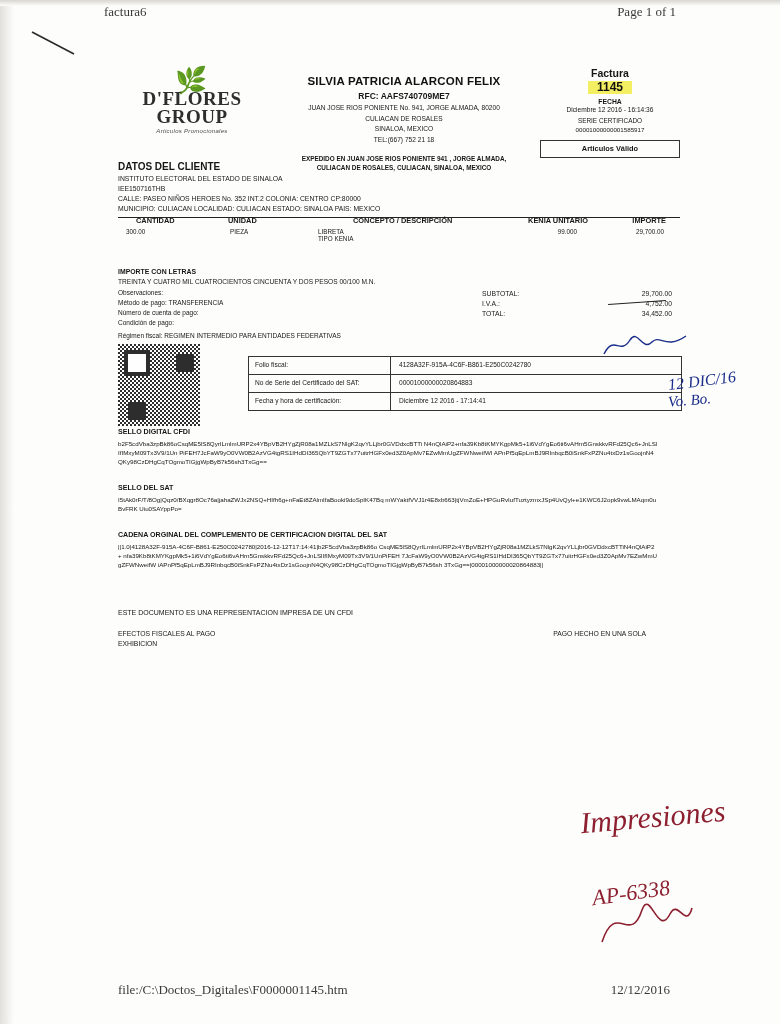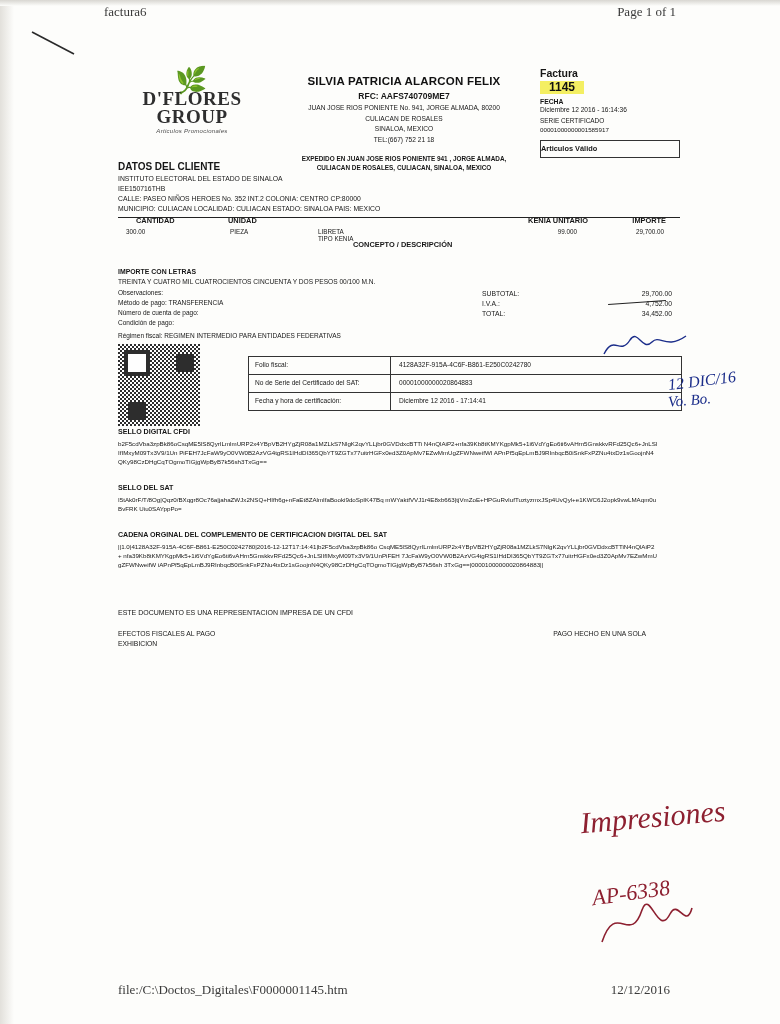--- a/index.html
+++ b/index.html
@@ -117,21 +117,21 @@
     font-size: 6.4px;
     font-weight: bold;
     margin-top: 10px;
     line-height: 1.45;
   }
   
   .hdr-right {
     position: absolute;
     right: 0; top: 10px;
     width: 140px;
-    text-align: left;
+    text-align: center;
   }
   .factura-label {
     font-size: 10.5px;
     font-weight: bold;
     margin-bottom: 1px;
   }
   .folio-hl {
     display: inline-block;
     background: #f4ef62;
     color: #111;
@@ -165,21 +165,21 @@
     left: 14px; top: 160px;
     width: 562px;
     border-bottom: 1px solid #222;
     padding-bottom: 1px;
     font-size: 7.4px;
     font-weight: bold;
   }
   .tbl-head span { position: absolute; }
   .th-cant { left: 18px; }
   .th-unid { left: 110px; }
-  .th-conc { left: 235px; margin-top: 24px; }
+  .th-conc { left: 235px; }
   .th-val  { right: 92px; }
   .th-imp  { right: 14px; }
   .tbl-row {
     position: absolute;
     left: 14px; top: 172px;
     width: 562px;
     font-size: 6.3px;
     height: 18px;
   }
   .tbl-row span { position: absolute; }

